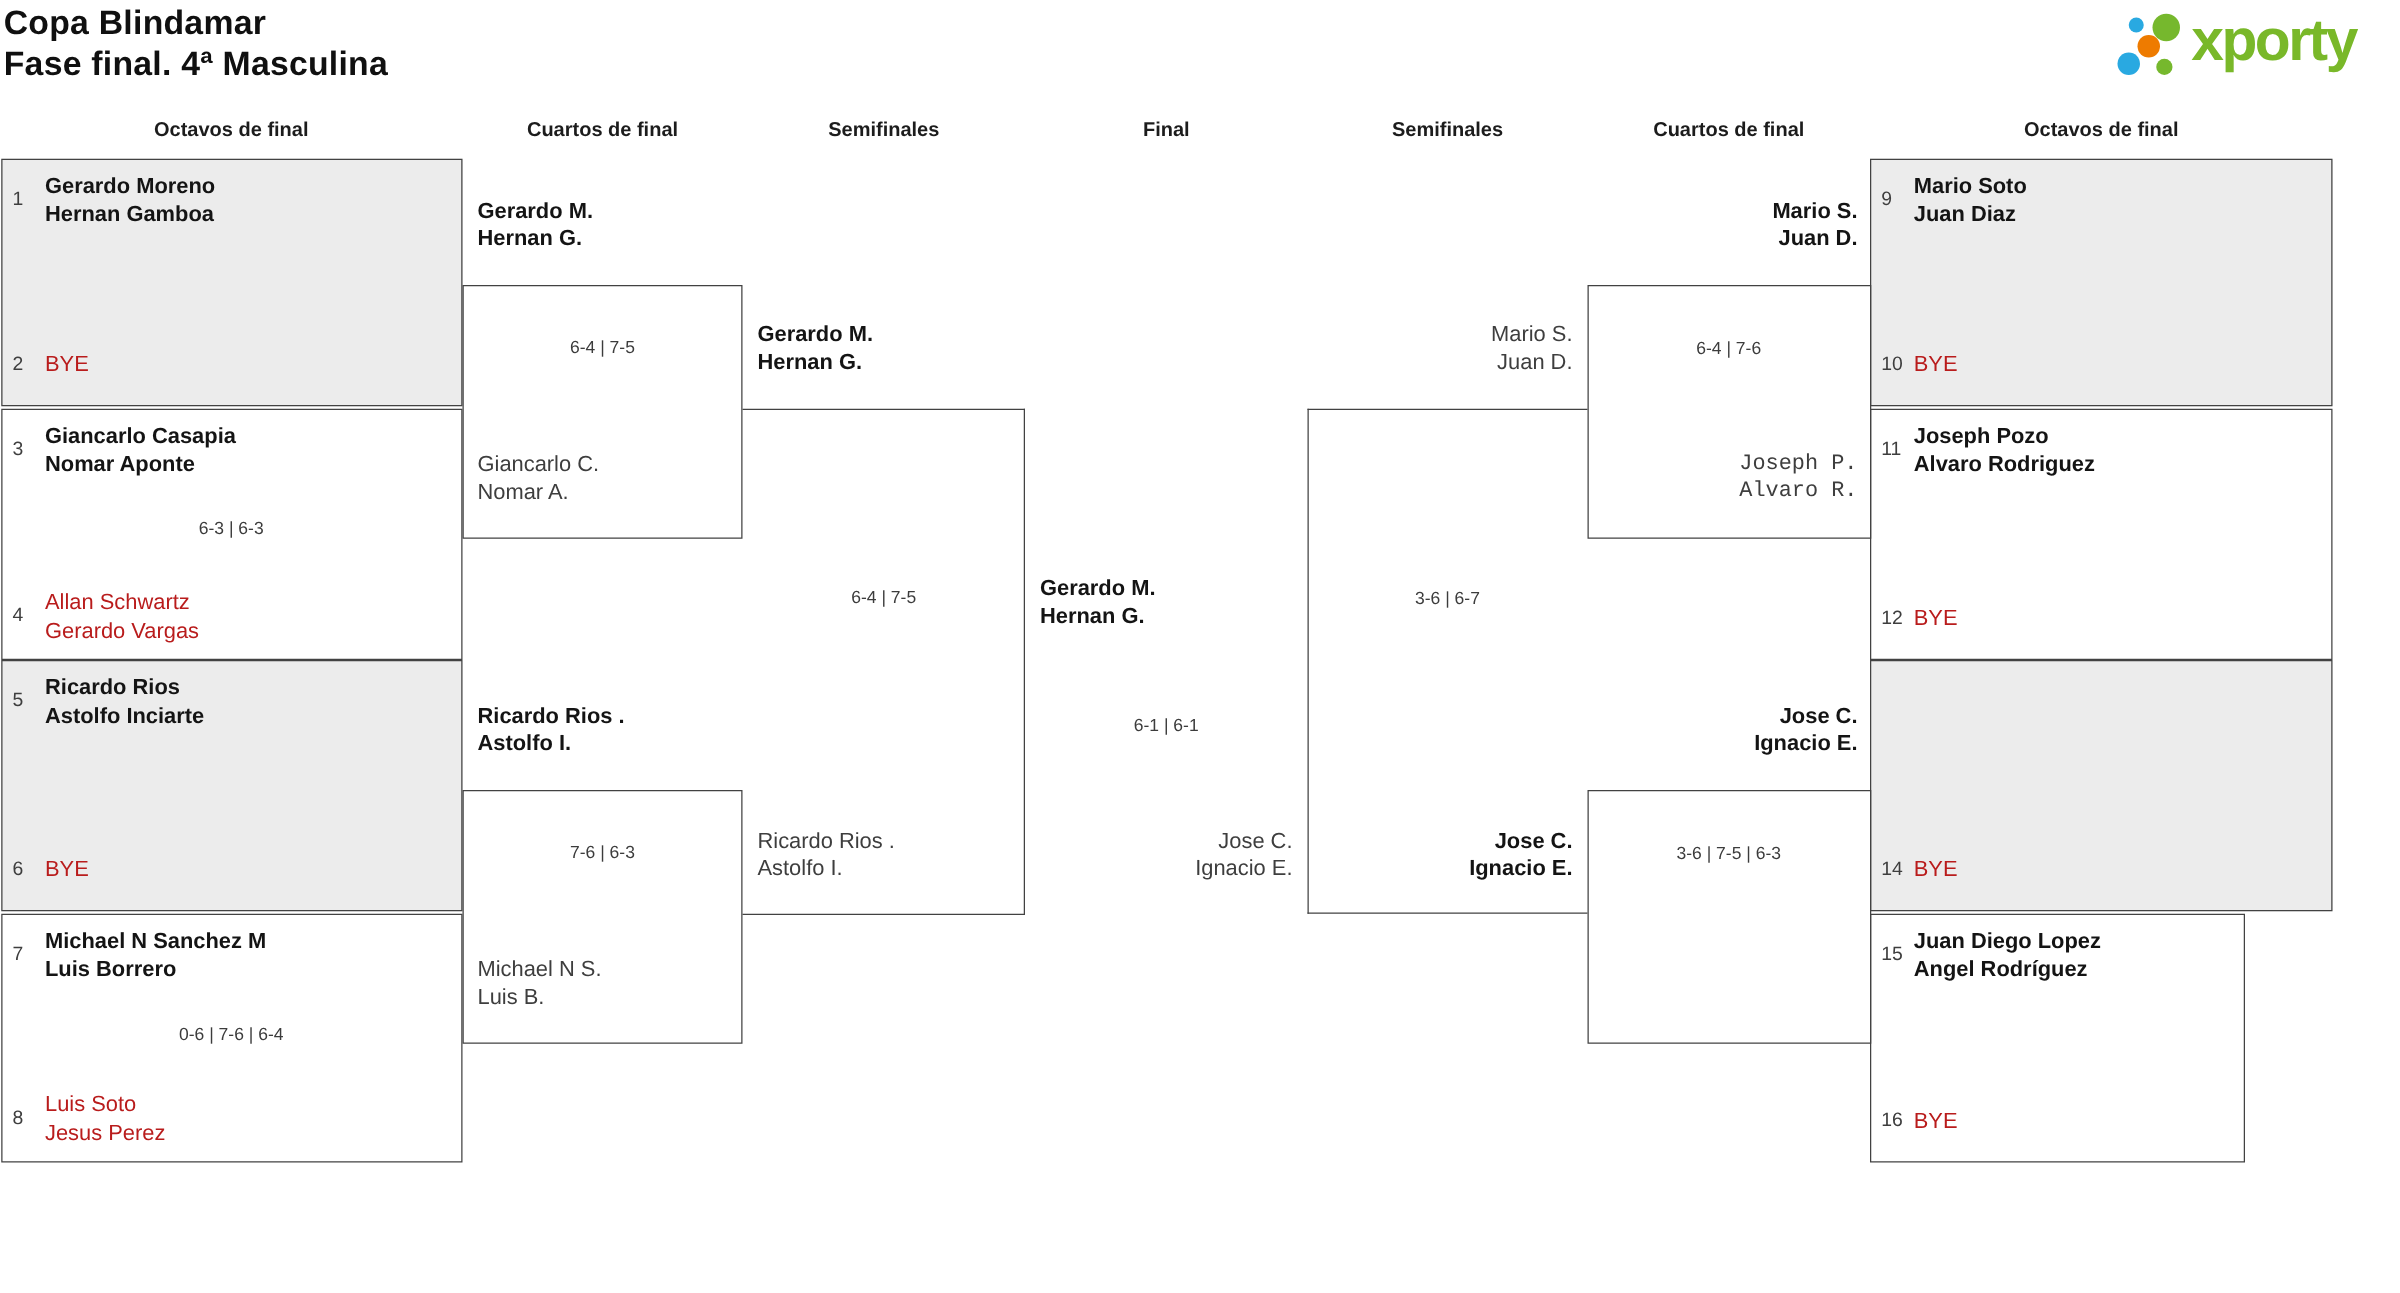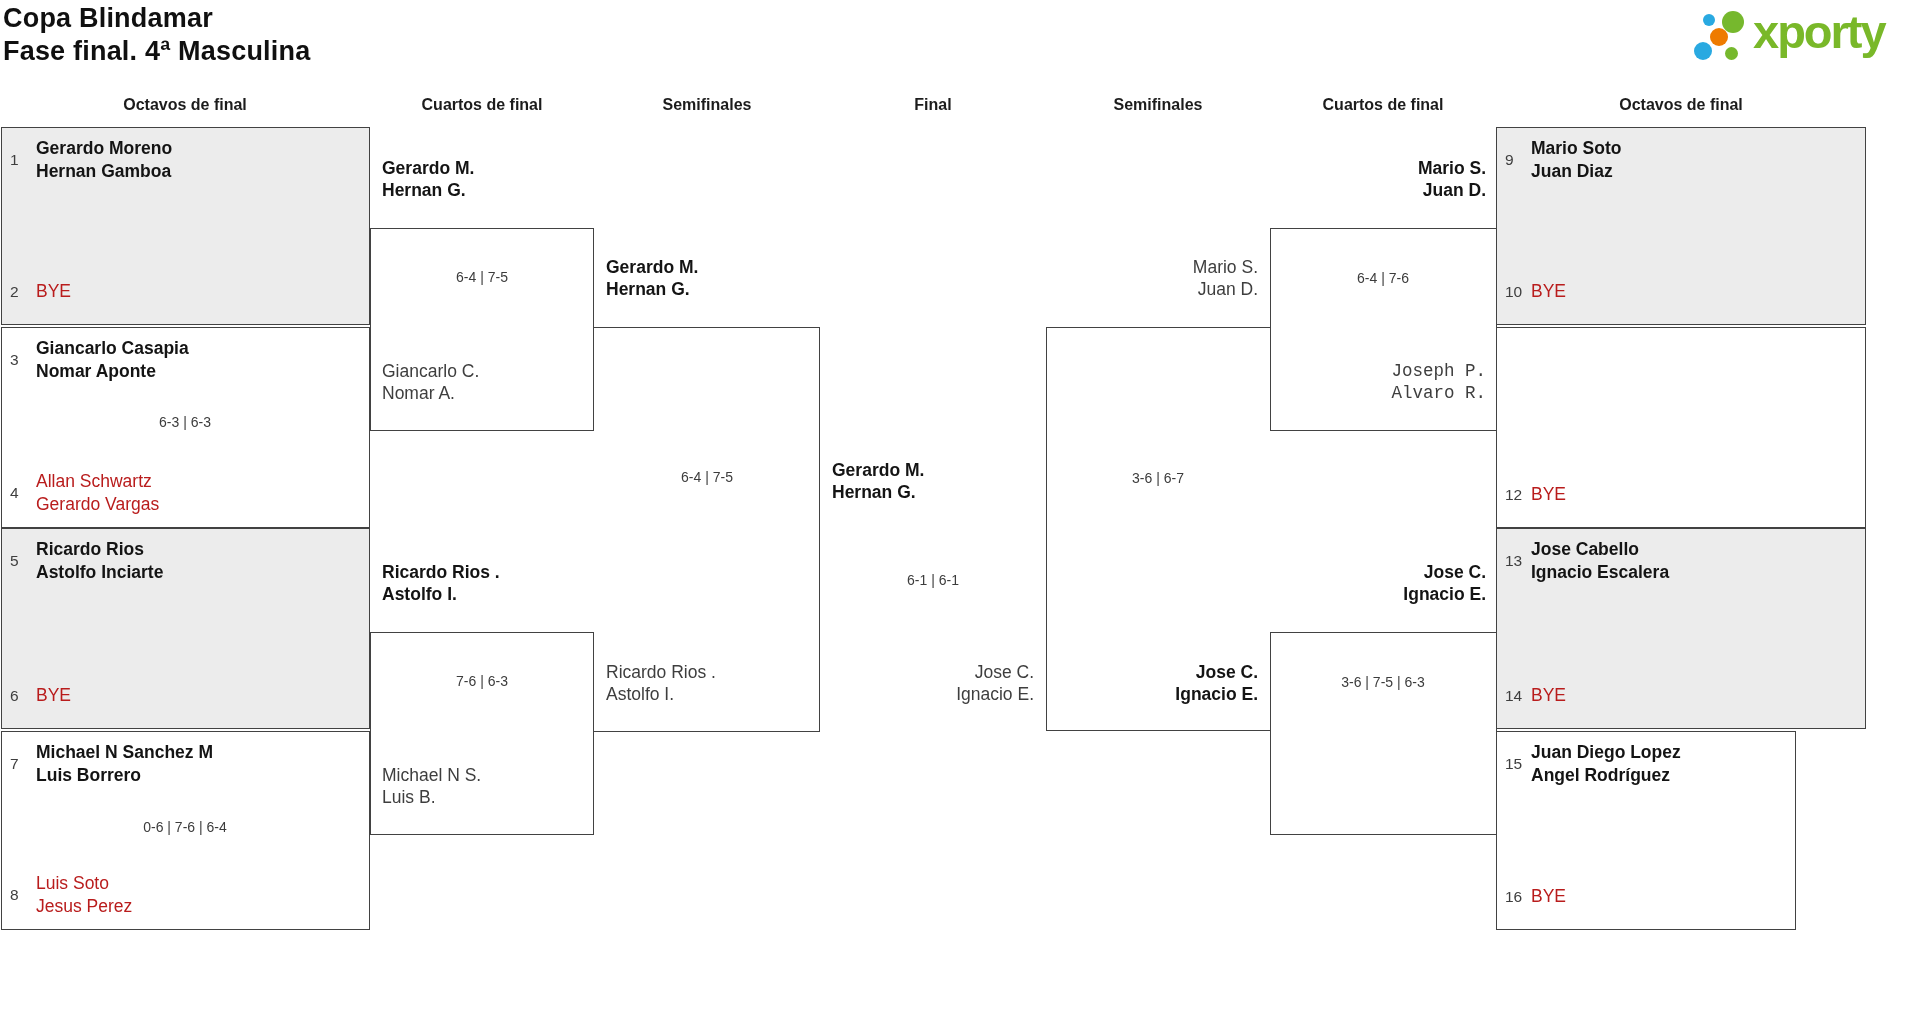--- a/index.html
+++ b/index.html
@@ -150,36 +150,36 @@
     </div>
     <div class="team bot bye">
       <span class="seed">10</span>
       <span class="names">
           <span style="display:block">BYE</span>
         </span>
     </div>
   </div>
 
   <div class="box" style="left:1496px;top:327px;width:370px;height:201px;">
+    <div class="team top">
+      <span class="seed">11</span>
+      <span class="names win">
+          <span style="display:block">Joseph Pozo</span>
+          <span style="display:block">Alvaro Rodriguez</span>
+        </span>
+    </div>
     <div class="team bot bye">
       <span class="seed">12</span>
       <span class="names">
           <span style="display:block">BYE</span>
         </span>
     </div>
   </div>
 
   <div class="box shaded" style="left:1496px;top:528px;width:370px;height:201px;">
-    <div class="team top">
-      <span class="seed">13</span>
-      <span class="names win">
-          <span style="display:block">Jose Cabello</span>
-          <span style="display:block">Ignacio Escalera</span>
-        </span>
-    </div>
     <div class="team bot bye">
       <span class="seed">14</span>
       <span class="names">
           <span style="display:block">BYE</span>
         </span>
     </div>
   </div>
 
   <div class="box" style="left:1496px;top:731px;width:300px;height:199px;">
     <div class="team top">

